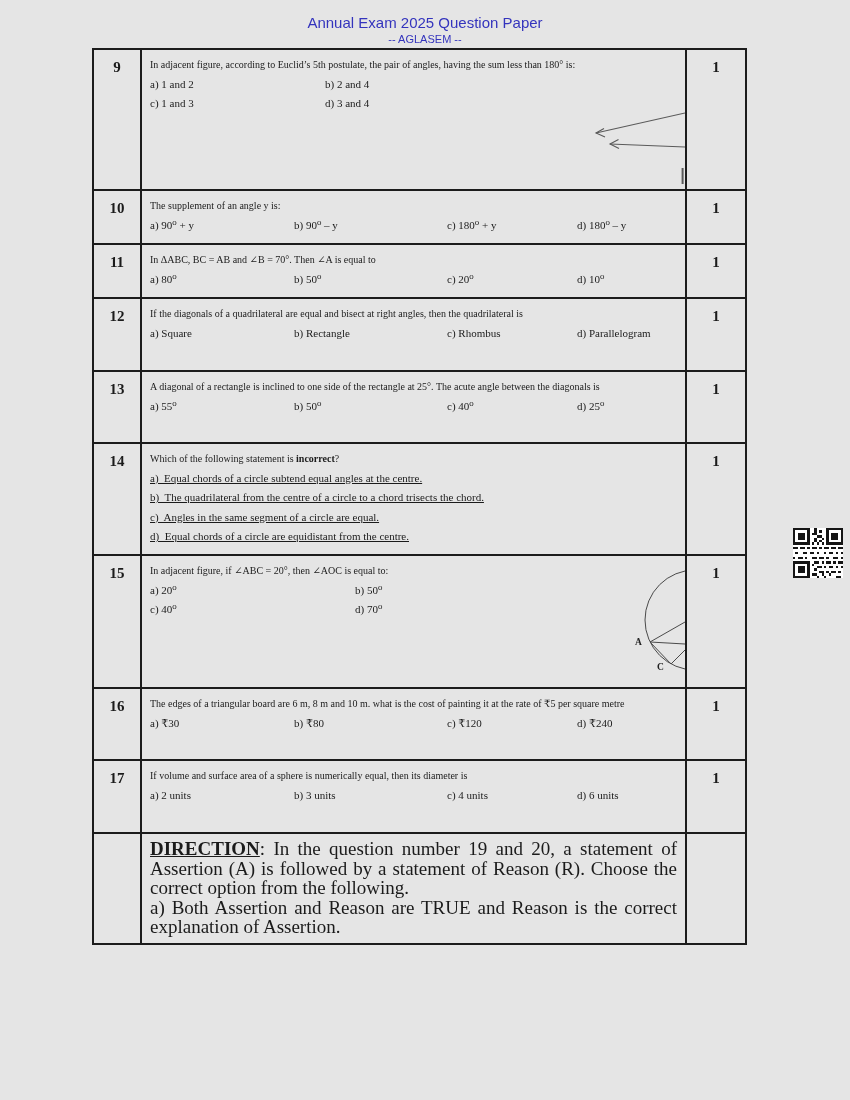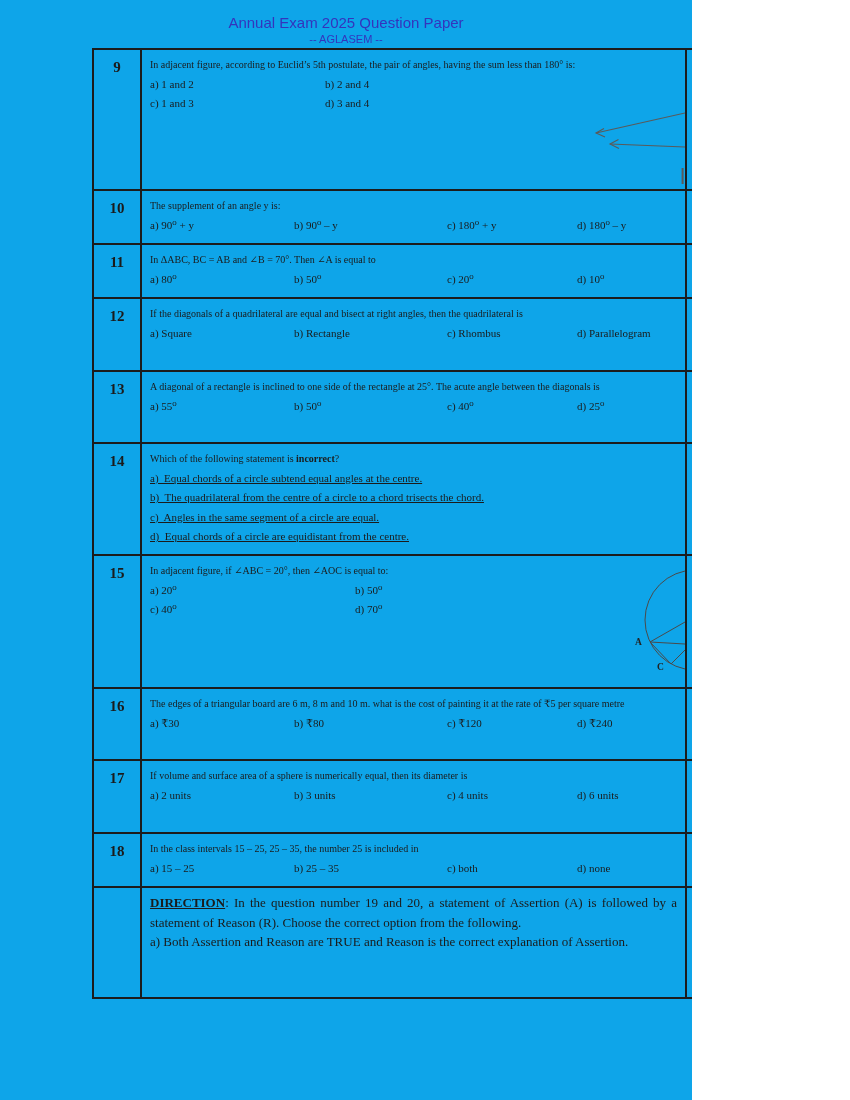--- a/index.html
+++ b/index.html
@@ -1,34 +1,34 @@
 <!DOCTYPE html>
 <html><head>
 <meta charset="utf-8">
 <style>
   html,body{margin:0;padding:0;background:#ffffff;}
-  .page{position:relative;width:692px;height:1100px;background:#0ea5e9;overflow:hidden;
+  .page{position:relative;width:850px;height:1100px;background:#e5e5e5;overflow:hidden;
         font-family:"Liberation Serif","DejaVu Serif",serif;color:#1b1b1b;}
   .header{padding-top:13px;text-align:center;
           font-family:"Liberation Sans","DejaVu Sans",sans-serif;color:#3434bd;}
   .title{font-size:15px;line-height:19px;}
   .subtitle{font-size:11px;line-height:15px;}
   table.qpaper{border-collapse:collapse;table-layout:fixed;margin:1px 0 0 92px;width:653px;}
   .qpaper td{border:2px solid #1c1c1c;vertical-align:top;padding:5px 8px 4px 8px;}
   td.num,td.marks{font-weight:700;text-align:center;font-size:15px;padding-top:9px;}
   td.qcell{position:relative;}
   .qtext{margin:0;font-size:10px;line-height:19.5px;}
   .justify{text-align:justify;}
   .opts{font-size:11px;line-height:19.5px;display:grid;}
   .opts.cols4{grid-template-columns:144px 153px 130px 1fr;}
   .opts.cols2a{grid-template-columns:175px 1fr;max-width:430px;}
   .opts.cols2b{grid-template-columns:205px 1fr;max-width:440px;}
   .opts.list{grid-template-columns:1fr;text-decoration:underline;}
   .opts.list .opt{white-space:pre-wrap;}
-  .dir p{margin:0;font-size:13px;line-height:19.5px;text-align:justify;}
+  .dir p{margin:0;font-size:19px;line-height:19.5px;text-align:justify;}
   .figsvg{position:absolute;}
   .fig-q9{top:48px;right:0;}
   .fig-q15{top:8px;right:0;}
   .qr{position:absolute;left:793px;top:528px;}
   .figlabel{font-family:"Liberation Serif","DejaVu Serif",serif;font-size:9.5px;font-weight:bold;fill:#222;}
 </style>
 </head>
 <body>
 
 <div class="page">
@@ -185,33 +185,20 @@
         <div class="opts cols4">
           <span class="opt">a) 2 units</span>
           <span class="opt">b) 3 units</span>
           <span class="opt">c) 4 units</span>
           <span class="opt">d) 6 units</span>
         </div>
       </td>
       <td class="marks">1</td>
     </tr>
 
-    <tr style="height:54px">
-      <td class="num">18</td>
-      <td class="qcell">
-        <p class="qtext"><span>In the class intervals 15 – 25, 25 – 35, the number 25 is included in</span></p>
-        <div class="opts cols4">
-          <span class="opt">a) 15 – 25</span>
-          <span class="opt">b) 25 – 35</span>
-          <span class="opt">c) both</span>
-          <span class="opt">d) none</span>
-        </div>
-      </td>
-      <td class="marks">1</td>
-    </tr>
 
     <tr style="height:111px">
       <td class="num"></td>
       <td class="qcell dir">
         <p><span style="font-weight: bold; text-decoration: underline;">DIRECTION</span><span>: In the question number 19 and 20, a statement of Assertion (A) is followed by a statement of Reason (R). Choose the correct option from the following.</span></p>
         <p><span>a) Both Assertion and Reason are </span><span style="font-weight: normal;">TRUE</span><span> and Reason is the correct explanation of Assertion.</span></p>
       </td>
       <td class="marks"></td>
     </tr>
   </tbody>

